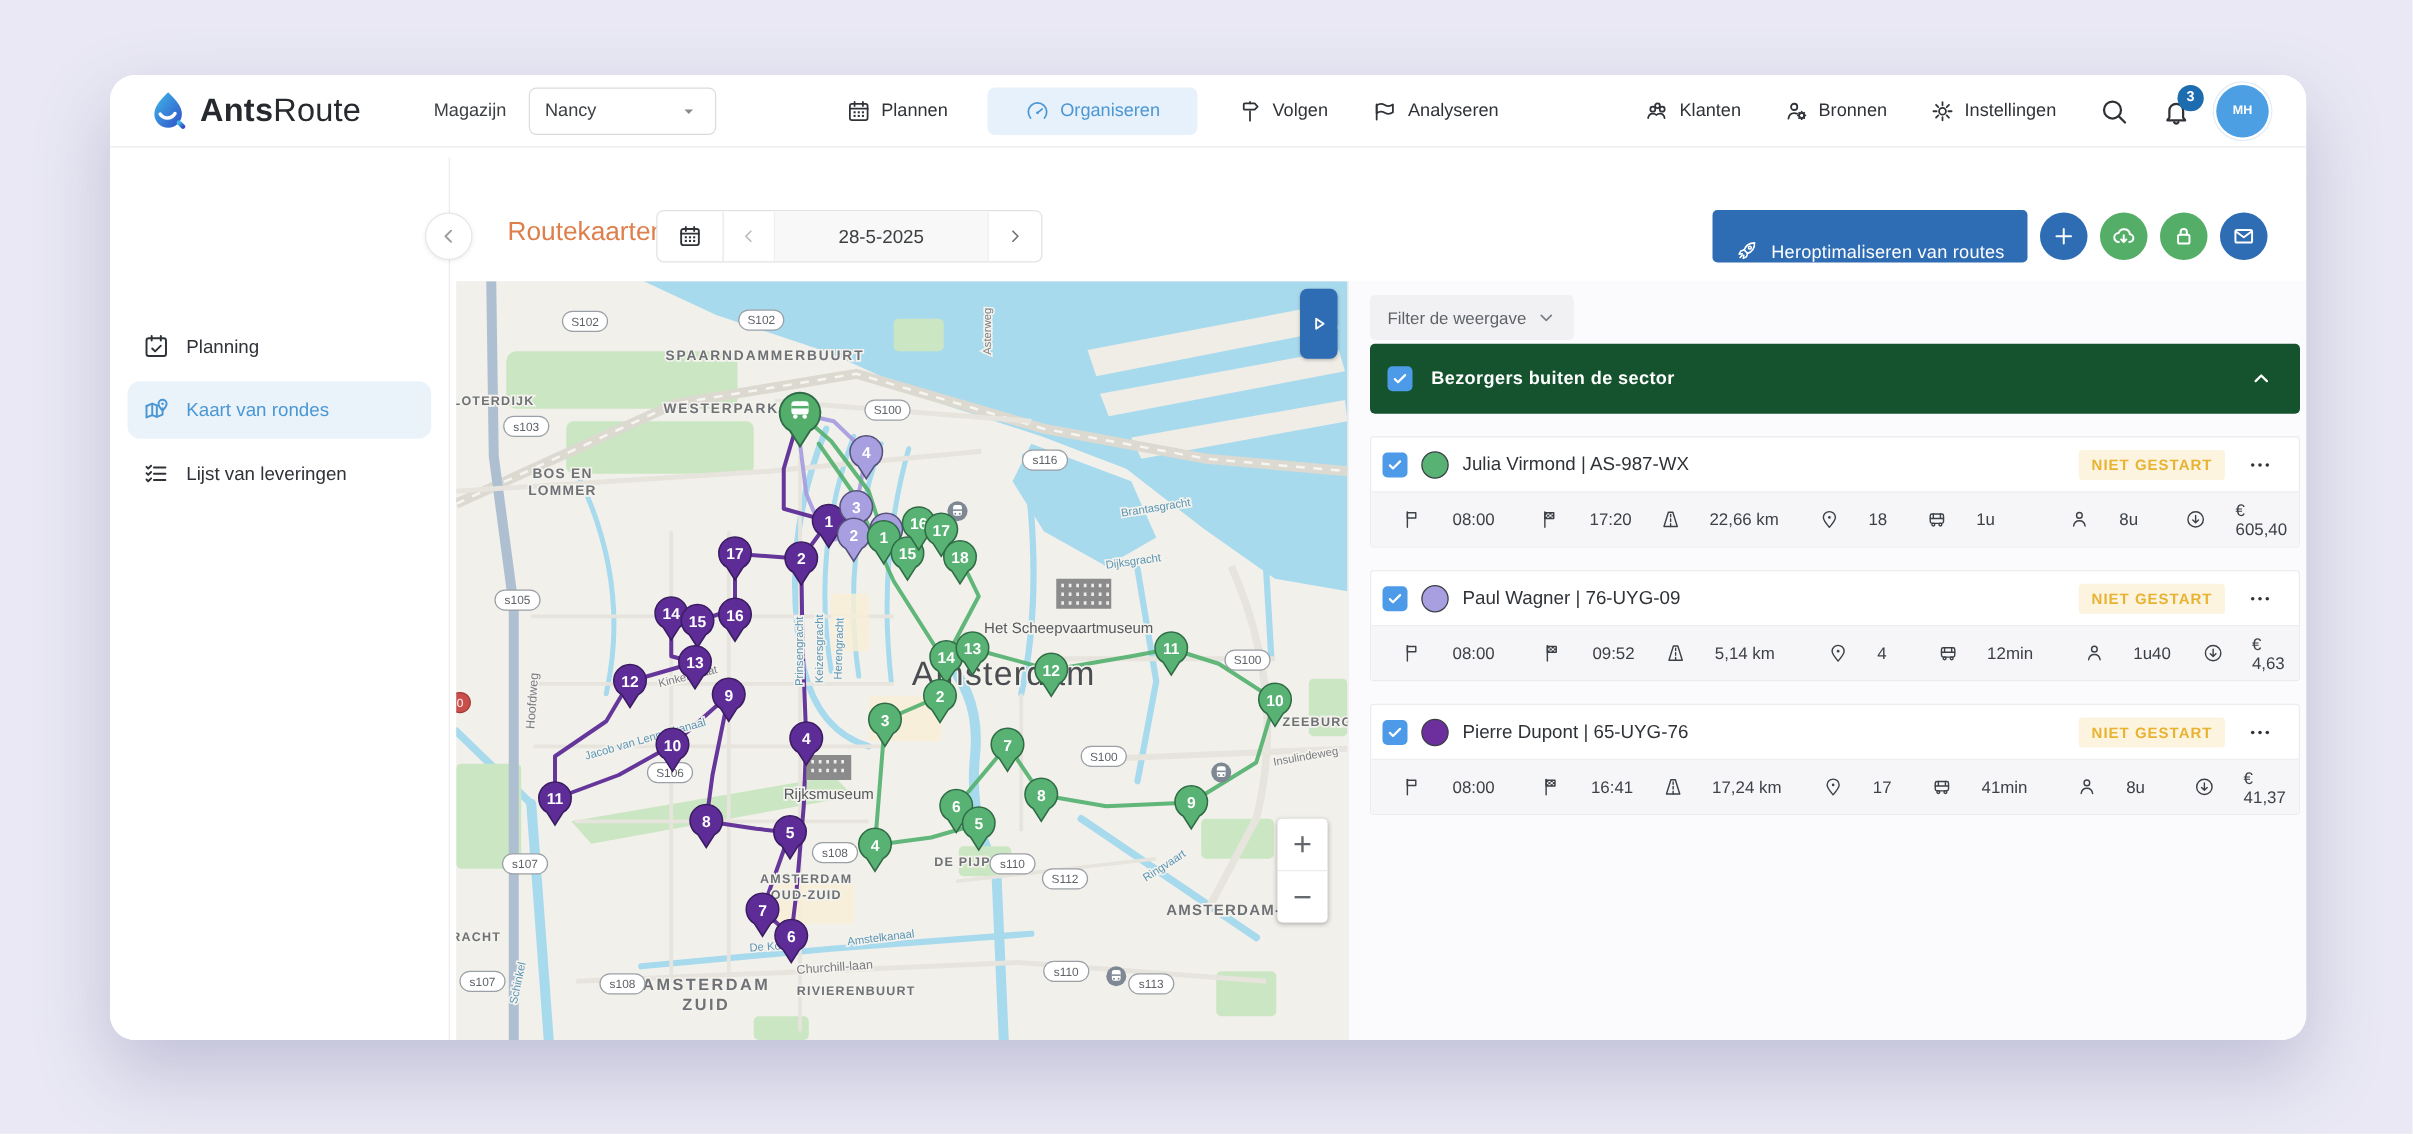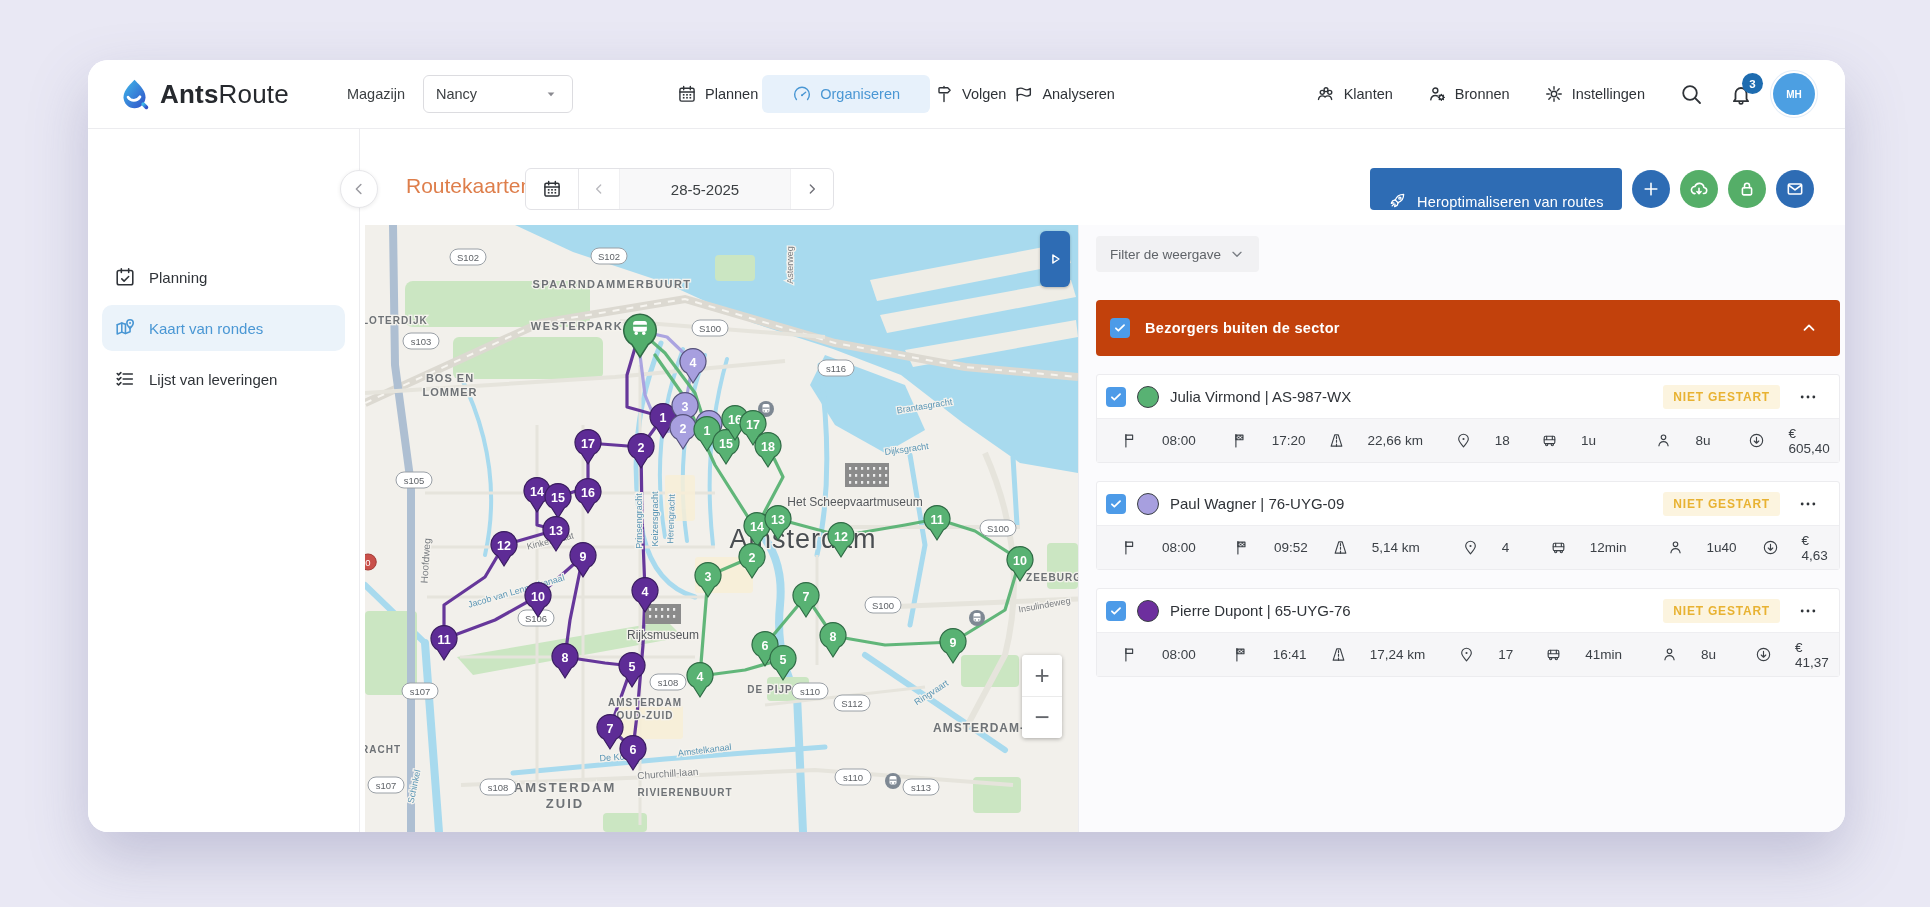--- a/index.html
+++ b/index.html
@@ -4,30 +4,30 @@
 <style>
   html,body{margin:0;padding:0}
   body{width:1930px;height:907px;background:#E9E8F4;font-family:"Liberation Sans",sans-serif;overflow:hidden;position:relative;-webkit-font-smoothing:antialiased}
   .window{position:absolute;left:88px;top:60px;width:1757px;height:772px;background:#fff;border-radius:20px;box-shadow:0 25px 60px rgba(90,90,140,.28);overflow:hidden}
 
   
   svg.ic{fill:none;stroke:currentColor;stroke-width:1.7;stroke-linecap:round;stroke-linejoin:round;color:#2F3338;flex:none}
   .hiddendefs{position:absolute;width:0;height:0;overflow:hidden}
 
   
-  .navbar{position:absolute;left:0;top:0;right:0;height:69px;display:flex;align-items:center;padding:0 30px;border-bottom:1px solid #ECECEF;box-sizing:border-box;background:#fff;z-index:5}
+  .navbar{position:absolute;left:0;top:0;right:0;height:58px;display:flex;align-items:center;padding:0 30px;border-bottom:1px solid #ECECEF;box-sizing:border-box;background:#fff;z-index:5}
   .brand{display:flex;align-items:center;gap:9px}
   .brand svg{width:33px;height:33px}
   .brand-text{font-size:26px;color:#26292E;letter-spacing:.2px}
   .brand-text b{font-weight:800}
   .brand-text span{font-weight:300}
   .wh-label{margin-left:58px;font-size:14.5px;color:#3C4043}
   .wh-select{margin-left:18px;width:150px;height:38px;border:1px solid #DCDCE0;border-radius:6px;display:flex;align-items:center;justify-content:space-between;padding:0 12px;box-sizing:border-box;font-size:14.5px;color:#3C4043;background:#fff;cursor:pointer}
   .wh-select svg{width:18px;height:18px;color:#8A8A90}
-  .mainmenu{display:flex;align-items:flex-end;margin-left:100px}
+  .mainmenu{display:flex;align-items:flex-end;gap:28px;margin-left:100px}
   .mi{display:flex;align-items:center;gap:8px;font-size:14.5px;color:#2F3338;cursor:pointer;padding:9px 4px;border-radius:6px;white-space:nowrap}
   .mi svg{width:20px;height:20px}
   .mi.active{background:#E7F1FB;color:#4A97D4;padding:9px 30px}
   .mi.active svg{color:#4A97D4}
   .rightmenu{display:flex;align-items:center;gap:26px;margin-left:auto}
   .nav-tools{display:flex;align-items:center;gap:26px;margin-left:30px}
   .tool{position:relative;cursor:pointer;display:flex}
   .tool svg{width:24px;height:24px;stroke-width:1.8}
   .nbadge{position:absolute;top:-9px;right:-10px;min-width:21px;height:21px;border-radius:50%;background:#1E6CB0;color:#fff;font-size:11.5px;font-weight:bold;display:flex;align-items:center;justify-content:center}
   .avatar{width:42px;height:42px;border-radius:50%;background:#4C9FE2;color:#fff;font-weight:bold;font-size:10px;display:flex;align-items:center;justify-content:center;margin-left:20px;cursor:pointer;box-shadow:0 0 0 2px #fff,0 0 0 3px #E3EDF8}
@@ -67,21 +67,21 @@
   .map-toggle{position:absolute;right:8px;top:6px;width:30px;height:56px;background:#2E6CB4;border-radius:6px;display:flex;align-items:center;justify-content:center;cursor:pointer;box-shadow:0 1px 3px rgba(0,0,0,.25)}
   .map-toggle svg{width:20px;height:20px;color:#fff;stroke-width:1.8}
   .zoomctl{position:absolute;right:16px;top:430px;width:40px;background:#fff;border-radius:4px;box-shadow:0 1px 4px rgba(0,0,0,.3);overflow:hidden}
   .zbtn{width:40px;height:41px;display:flex;align-items:center;justify-content:center;font-size:26px;color:#63666B;cursor:pointer;background:#fff}
   .zbtn + .zbtn{border-top:1px solid #EBEBEB}
 
   
   .panel{position:absolute;left:990px;top:165px;right:0;bottom:0;background:#FBFBFD;border-left:1px solid #ECECEF;box-sizing:border-box;padding:11px 5px 0 17px}
   .filterpill{display:inline-flex;align-items:center;gap:8px;background:#F1F1F3;border:none;border-radius:4px;height:36px;padding:0 14px;font-size:13.5px;color:#5F6368;font-family:inherit;cursor:pointer}
   .filterpill svg{width:16px;height:16px;color:#7A7E84;stroke-width:2}
-  .grouphdr{margin-top:28px;height:56px;background:#c2410c;border-radius:4px;display:flex;align-items:center;gap:15px;padding:0 22px 0 14px;box-sizing:border-box}
+  .grouphdr{margin-top:3px;height:56px;background:#14532d;border-radius:4px;display:flex;align-items:center;gap:15px;padding:0 22px 0 14px;box-sizing:border-box}
   .grouphdr .title{color:#fff;font-size:14.5px;font-weight:bold;letter-spacing:.3px}
   .grouphdr svg.chev{margin-left:auto;width:18px;height:18px;color:#fff;stroke-width:2.4;cursor:pointer}
   .cb{width:20px;height:20px;background:#4D9BE8;border-radius:4px;display:flex;align-items:center;justify-content:center;cursor:pointer;flex:none}
   .cb svg{width:14px;height:14px;color:#fff;stroke-width:3}
   .card{margin-top:18px;border:1px solid #ECECEF;border-radius:3px;background:#fff}
   .card:first-of-type{margin-top:24px}
   .card-top{display:flex;align-items:center;gap:11px;height:43px;padding:0 14px 0 9px}
   .drv-dot{width:22px;height:22px;border-radius:50%;border:1.5px solid #3A3F45;box-sizing:border-box;flex:none}
   .drv-name{font-size:15px;color:#2F3338;white-space:nowrap}
   .sbadge{margin-left:auto;background:#FCF4DF;color:#E8B232;font-weight:bold;font-size:12px;letter-spacing:.8px;padding:5px 10px;border-radius:3px;white-space:nowrap}

